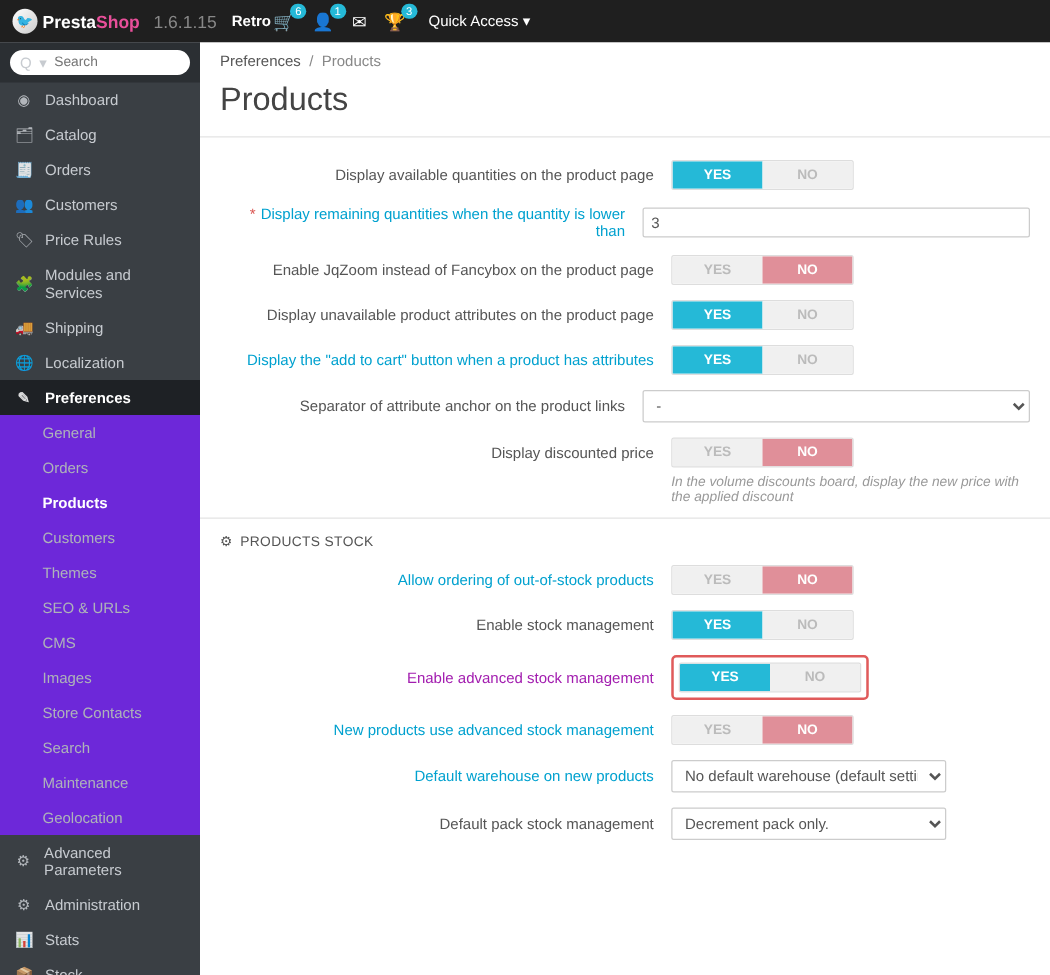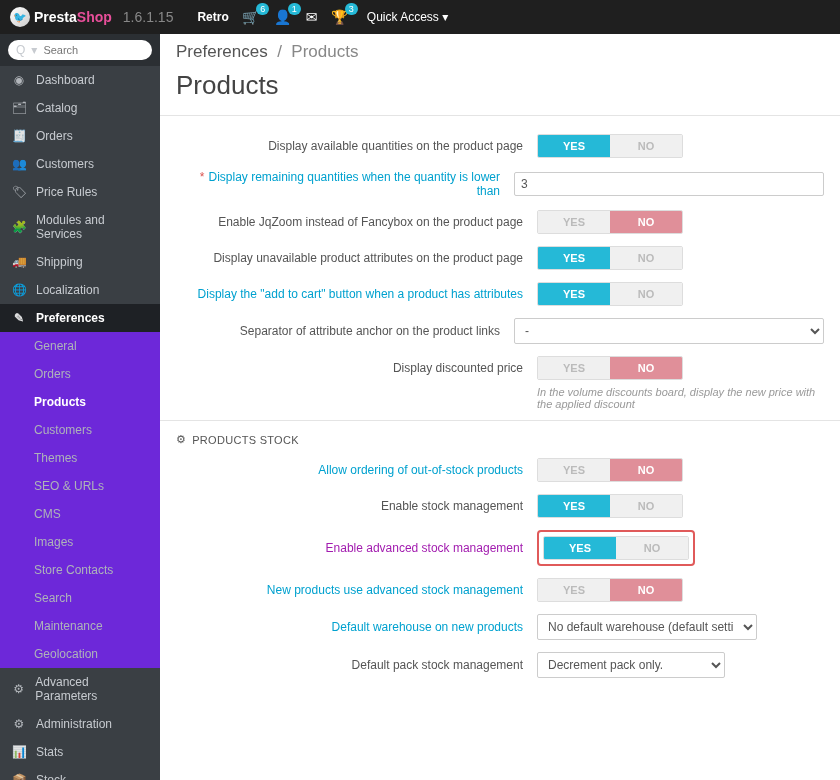--- a/index.html
+++ b/index.html
@@ -25,21 +25,21 @@
     font-size: 12px;
   }
   .logo { display: flex; align-items: center; gap: 4px; margin-right: 10px; }
   .logo-icon {
     width: 20px; height: 20px; border-radius: 50%; background: linear-gradient(135deg,#fff,#ccc);
     display: inline-flex; align-items: center; justify-content: center; font-size: 11px;
   }
   .logo-text { font-weight: 600; font-size: 14px; }
   .logo-text .accent { color: #e84f9a; font-weight: 700; }
   .version { font-size: 14px; color: #888; margin-left: 7px; }
-  .shopname { font-weight: 600; margin: 0 14px; text-align: center; }
+  .shopname { font-weight: 600; margin: 0 2px; text-align: center; }
   .topbar-icons { display: flex; align-items: center; gap: 14px; }
   .top-icon { position: relative; color: #fff; font-size: 14px; cursor: pointer; }
   .badge {
     position: absolute; top: -6px; right: -9px;
     background: #25b9d7; color: #fff; border-radius: 8px;
     font-size: 9px; padding: 0 4px; line-height: 12px;
   }
   .quick-access { margin-left: 18px; font-size: 12px; cursor: pointer; }
   
   .shell { display: flex; flex: 1; min-height: 0; }
@@ -69,21 +69,21 @@
     padding: 7px 12px; cursor: pointer;
     color: #c7cbd0;
   }
   .nav li.active { background: #1e2125; color: #fff; font-weight: 600; }
   .nav .mi { width: 14px; text-align: center; font-size: 12px; opacity: .85; }
   .subnav { list-style: none; background: #6d28d9; }
   .subnav li { padding: 7px 12px 7px 34px; cursor: pointer; color: #aeb3b9; }
   .subnav li.active { color: #fff; font-weight: 600; }
   
   .content { flex: 1; background: #fff; overflow-y: auto; padding: 0 0 20px 0; }
-  .breadcrumb { padding: 8px 16px; font-size: 17px; color: #888; }
+  .breadcrumb { padding: 8px 16px; font-size: 12px; color: #888; }
   .breadcrumb a { color: #555; text-decoration: none; }
   .page-title { font-size: 26px; font-weight: 400; color: #444; padding: 0 16px 14px; }
   .panel { border-top: 1px solid #e4e4e4; padding: 12px 16px 10px; }
   .panel-header {
     font-size: 11px; color: #555; text-transform: uppercase; letter-spacing: .3px;
     display: flex; align-items: center; gap: 6px; margin-bottom: 6px;
   }
   .form-row {
     display: flex; align-items: center; padding: 6px 0; gap: 14px;
   }
@@ -355,21 +355,21 @@
         <div class="form-ctrl">
           <select class="sel" style="width:220px">
             <option>No default warehouse (default setting)</option>
           </select>
         </div>
       </div>
 
       <div class="form-row">
         <div class="form-label">Default pack stock management</div>
         <div class="form-ctrl">
-          <select class="sel" style="width:188px">
+          <select class="sel" style="width:220px">
             <option>Decrement pack only.</option>
           </select>
         </div>
       </div>
 
     </div>
   </div>
 </div>
 
 </body></html>

